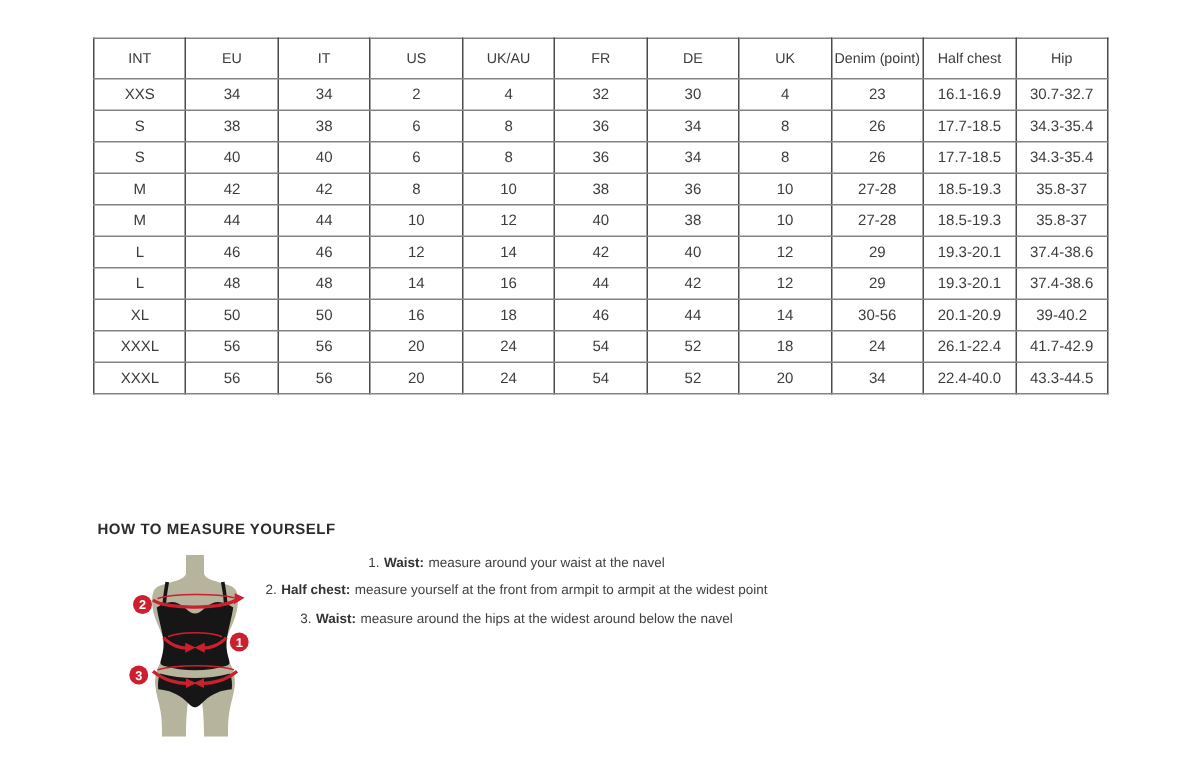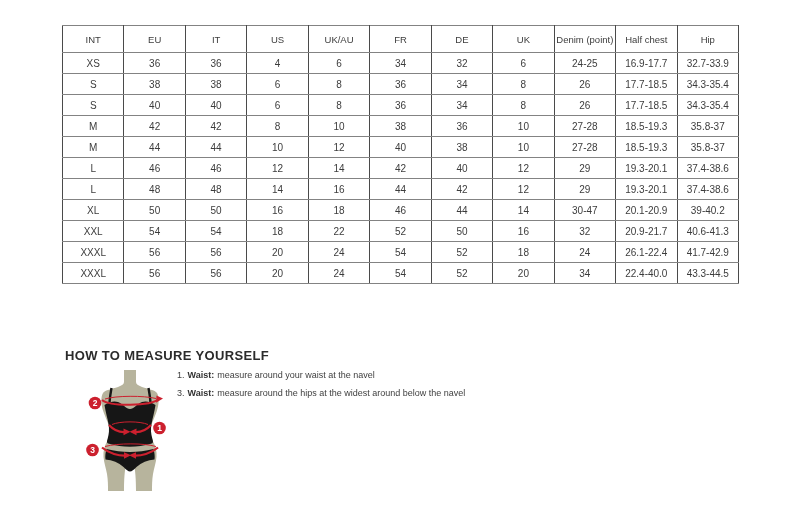--- a/index.html
+++ b/index.html
@@ -31,27 +31,27 @@
     white-space:nowrap;
     overflow:hidden;
     padding:0 1px;
   }
   table.size-table th{height:26px;font-size:9.5px;}
   table.size-table td{height:20px;font-size:10px;}
 
   
   .measure-heading{
     position:absolute;left:65px;top:348px;
-    font-size:13px;font-weight:700;letter-spacing:.35px;
+    font-size:10px;font-weight:700;letter-spacing:.35px;
     color:#2b2b2b;white-space:nowrap;
   }
   .figure-box{position:absolute;left:78px;top:363px;width:104px;height:150px;}
   .instructions{position:absolute;left:177px;top:366px;}
   .instruction{
-    font-size:9px;line-height:18.3px;color:#3f3f3f;white-space:nowrap;
+    font-size:9px;line-height:18.3px;color:#3f3f3f;white-space:nowrap;text-align:center;
   }
   .instruction .num{margin-right:3px;}
   .instruction .lbl{font-weight:700;color:#333333;margin-right:3px;}
 </style>
 </head>
 <body>
 
 <div class="page">
 
   <div class="size-table-wrap">
@@ -66,31 +66,31 @@
             <th>FR</th>
             <th>DE</th>
             <th>UK</th>
             <th>Denim (point)</th>
             <th>Half chest</th>
             <th>Hip</th>
           </tr>
         </thead>
       <tbody>
           <tr>
-            <td>XS</td>
-            <td>36</td>
-            <td>36</td>
+            <td>XXS</td>
+            <td>34</td>
+            <td>34</td>
+            <td>2</td>
             <td>4</td>
-            <td>6</td>
-            <td>34</td>
             <td>32</td>
-            <td>6</td>
-            <td>24-25</td>
-            <td>16.9-17.7</td>
-            <td>32.7-33.9</td>
+            <td>30</td>
+            <td>4</td>
+            <td>23</td>
+            <td>16.1-16.9</td>
+            <td>30.7-32.7</td>
           </tr>
           <tr>
             <td>S</td>
             <td>38</td>
             <td>38</td>
             <td>6</td>
             <td>8</td>
             <td>36</td>
             <td>34</td>
             <td>8</td>
@@ -165,36 +165,23 @@
           </tr>
           <tr>
             <td>XL</td>
             <td>50</td>
             <td>50</td>
             <td>16</td>
             <td>18</td>
             <td>46</td>
             <td>44</td>
             <td>14</td>
-            <td>30-47</td>
+            <td>30-56</td>
             <td>20.1-20.9</td>
             <td>39-40.2</td>
-          </tr>
-          <tr>
-            <td>XXL</td>
-            <td>54</td>
-            <td>54</td>
-            <td>18</td>
-            <td>22</td>
-            <td>52</td>
-            <td>50</td>
-            <td>16</td>
-            <td>32</td>
-            <td>20.9-21.7</td>
-            <td>40.6-41.3</td>
           </tr>
           <tr>
             <td>XXXL</td>
             <td>56</td>
             <td>56</td>
             <td>20</td>
             <td>24</td>
             <td>54</td>
             <td>52</td>
             <td>18</td>
@@ -284,17 +271,20 @@
         <text x="14.5" y="90" text-anchor="middle" font-size="8.5" font-weight="bold" fill="#ffffff">3</text>
       </g>
     </svg>
   </div>
 
   <div class="instructions">
     <div class="instruction">
       <span class="num">1.</span><span class="lbl">Waist:</span><span class="txt">measure around your waist at the navel</span>
     </div>
     <div class="instruction">
+      <span class="num">2.</span><span class="lbl">Half chest:</span><span class="txt">measure yourself at the front from armpit to armpit at the widest point</span>
+    </div>
+    <div class="instruction">
       <span class="num">3.</span><span class="lbl">Waist:</span><span class="txt">measure around the hips at the widest around below the navel</span>
     </div>
   </div>
 
 </div>
 
 </body></html>

